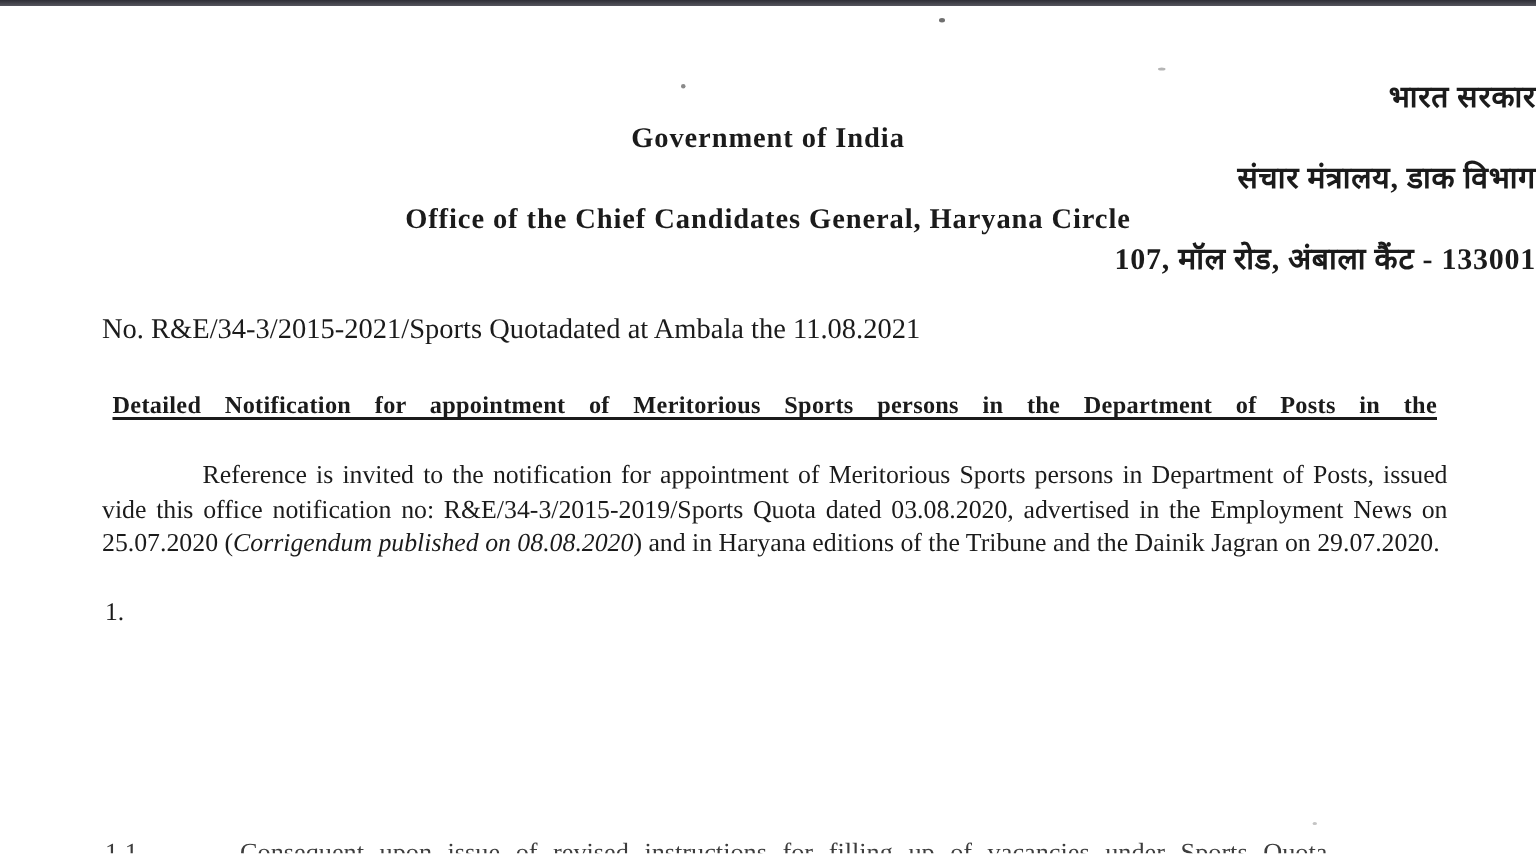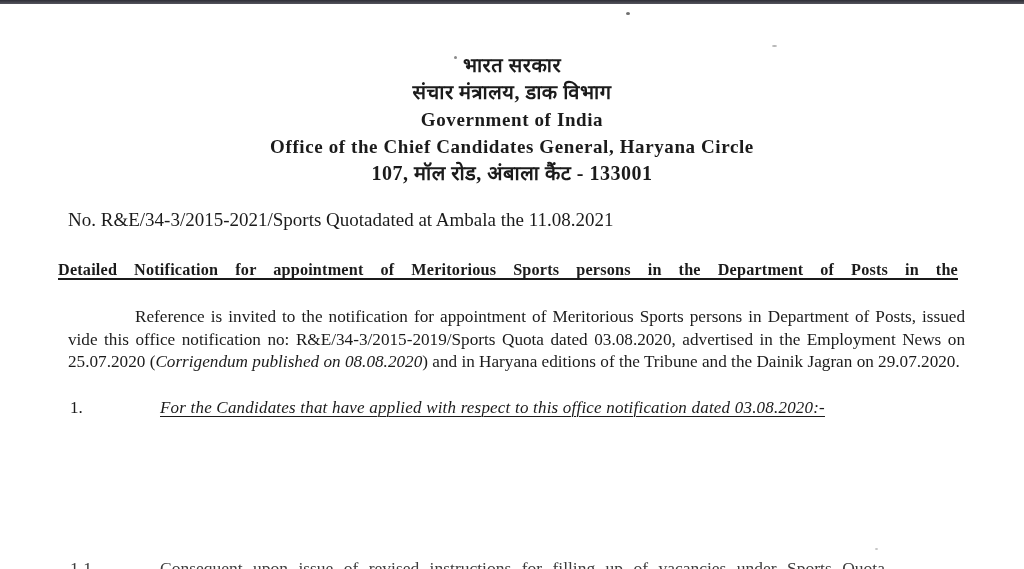--- a/index.html
+++ b/index.html
@@ -30,38 +30,39 @@
   }
   .lh-line {
     height: 27px;
     line-height: 27px;
     white-space: nowrap;
   }
   .lh-hindi {
     font-size: 20px;
     font-weight: 600;
     letter-spacing: 0.5px;
+    text-align: right;
   }
   .lh-english {
     font-size: 19px;
     font-weight: bold;
     letter-spacing: 0.6px;
   }
   
   .ref-row {
     display: flex;
     justify-content: flex-start;
     margin: 21px 59px 0 68px;
     font-size: 19px;
     height: 24px;
     line-height: 24px;
   }
   
   .doc-title {
-    margin: 27px 66px 0 58px;
+    margin: 27px 66px 0 75px;
     font-size: 16.2px;
     font-weight: bold;
     letter-spacing: 0.2px;
   }
   .title-line {
     line-height: 22px;
     text-align: justify;
     text-align-last: justify;
     -moz-text-align-last: justify;
     text-decoration: underline;
@@ -122,40 +123,39 @@
 </style>
 </head>
 <body>
 
 <div class="page">
 
   <div class="top-scan-bar"></div>
 
   <div class="letterhead">
     <div class="lh-line lh-hindi">भारत सरकार</div>
+    <div class="lh-line lh-english">Government of India</div>
     <div class="lh-line lh-hindi">संचार मंत्रालय, डाक विभाग</div>
-    <div class="lh-line lh-english">Government of India</div>
     <div class="lh-line lh-english">Office of the Chief Candidates General, Haryana Circle</div>
     <div class="lh-line lh-hindi">107, मॉल रोड, अंबाला कैंट - 133001</div>
   </div>
 
   <div class="ref-row">
     <span>No. R&amp;E/34-3/2015-2021/Sports Quota</span>
     <span>dated at Ambala the 11.08.2021</span>
   </div>
 
   <div class="doc-title">
     <div class="title-line">Detailed Notification for appointment of Meritorious Sports persons in the Department of Posts in the</div>
   </div>
 
   <p class="body-para"><span>Reference is invited to the notification for appointment of Meritorious Sports persons in Department of Posts, issued vide this office notification no: R&amp;E/34-3/2015-2019/Sports Quota dated 03.08.2020, advertised in the Employment News on 25.07.2020 (</span><span class="corrigendum">Corrigendum published on 08.08.2020</span><span>) and in Haryana editions of the Tribune and the Dainik Jagran on 29.07.2020.</span></p>
 
   <div class="section-heading">
     <span class="section-num">1.</span>
-    <span class="section-text">For the Candidates that have applied with respect to this office notification dated 03.08.2020:-</span>
   </div>
 
   <div class="partial-line">
     <span class="section-num">1.1</span>
     <span>Consequent upon issue of revised instructions for filling up of vacancies under Sports Quota</span>
   </div>
 
   <div class="speck speck-1"></div>
   <div class="speck speck-2"></div>
   <div class="speck speck-3"></div>

